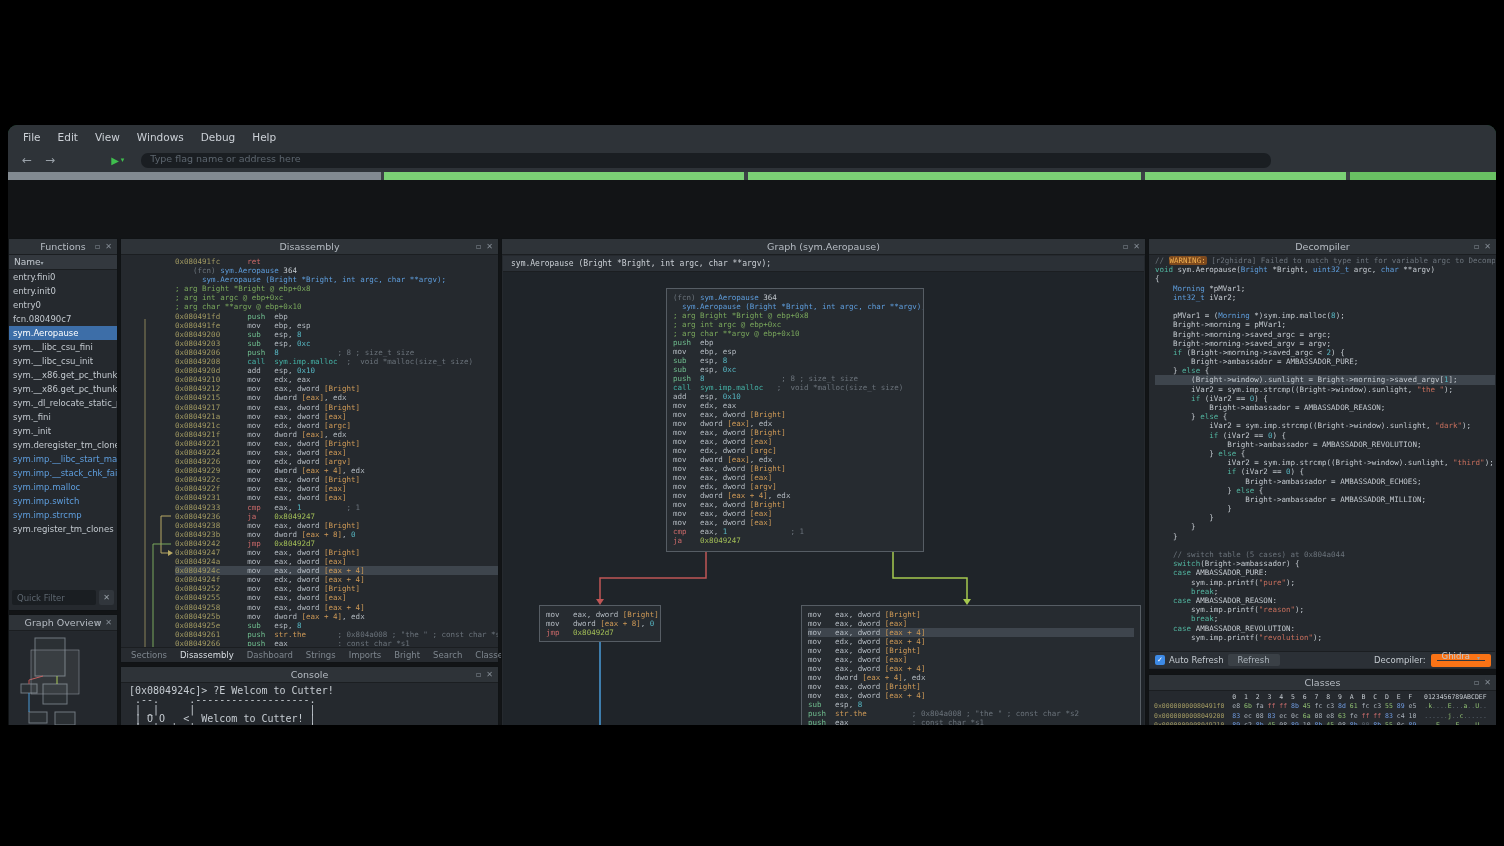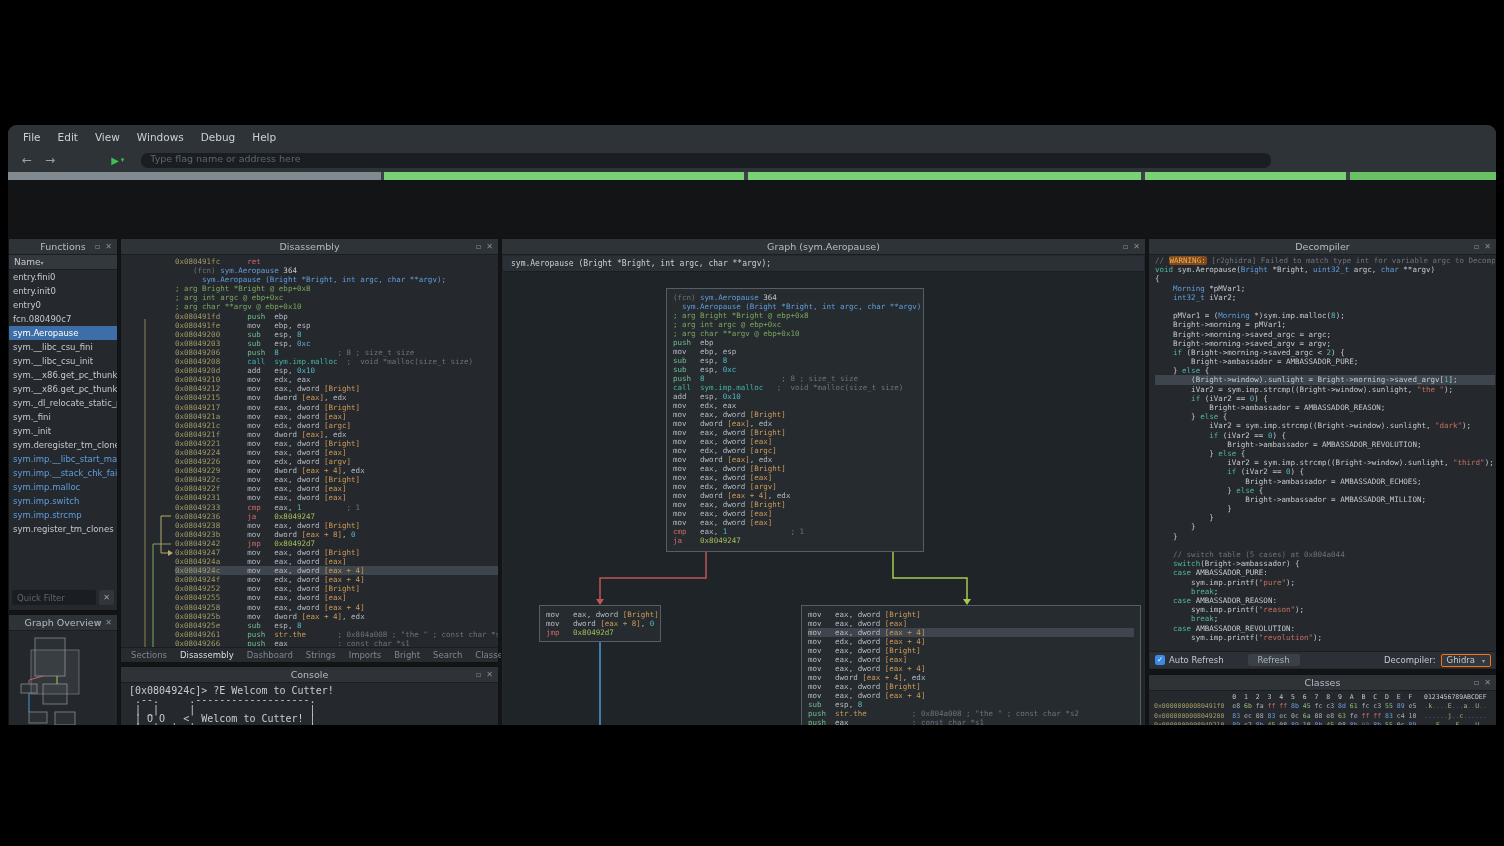--- a/index.html
+++ b/index.html
@@ -58,23 +58,23 @@
 .gnode .cl{height:9px;line-height:9px}
 #gnode-main{left:163px;top:16px;width:258px;height:264px}
 #gnode-left{left:36px;top:333px;width:122px;height:37px}
 #gnode-right{left:298px;top:333px;width:340px;height:165px}
 .gedges{position:absolute;left:0;top:0;width:643px;height:501px;pointer-events:none}
 .dec-code{position:absolute;top:17px;left:6px;right:1px;bottom:26px}
 .dec-code .cl{height:9.2px;line-height:9.2px}
 .dec-bottom{position:absolute;left:1px;right:1px;bottom:1px;height:17px;background:#2b3036;border-top:1px solid #1b1e21;display:flex;align-items:center;font-size:8.5px;color:#c3c9cf}
 .chk{width:10px;height:10px;background:#3d8ae5;border-radius:2px;color:#fff;font-size:7px;display:flex;align-items:center;justify-content:center;margin-left:5px}
 .chk-label{margin-left:4px}
-.btn-refresh{margin-left:24px;background:#3a4046;border-radius:2px;padding:1px 10px;font-size:8.5px;color:#aab2ba}
+.btn-refresh{margin-left:4px;background:#3a4046;border-radius:2px;padding:1px 10px;font-size:8.5px;color:#aab2ba}
 .dec-right{margin-left:auto;display:flex;align-items:center;gap:5px;margin-right:4px}
-.dec-combo{background:#33383e;border:1px solid #f97316;border-radius:2px;padding:0 5px;display:flex;align-items:center;gap:7px;height:13px;font-size:8.5px;color:#c3c9cf}
+.dec-combo{background:#33383e;border:6px solid #f97316;border-radius:2px;padding:0 5px;display:flex;align-items:flex-end;gap:7px;height:13px;font-size:8.5px;color:#c3c9cf}
 .dec-combo .caret{font-size:6px;color:#99a1a8}
 .hex-code{position:absolute;top:18px;left:5px;right:1px;bottom:2px;font-size:6.5px}
 .hex-code .cl{height:9.3px;line-height:9.3px}
 .hx-hd{color:#c3c9cf}
 .hx-dim{color:var(--hx-dim)}.hx-red{color:var(--hx-red)}.hx-grn{color:var(--hx-grn)}
 .hx-blu{color:var(--hx-blu)}.hx-def{color:var(--hx-def)}
 .ov-map{position:absolute;top:17px;left:0;right:0;bottom:0;background:#24282d}
 </style>
 </head>
 <body>

